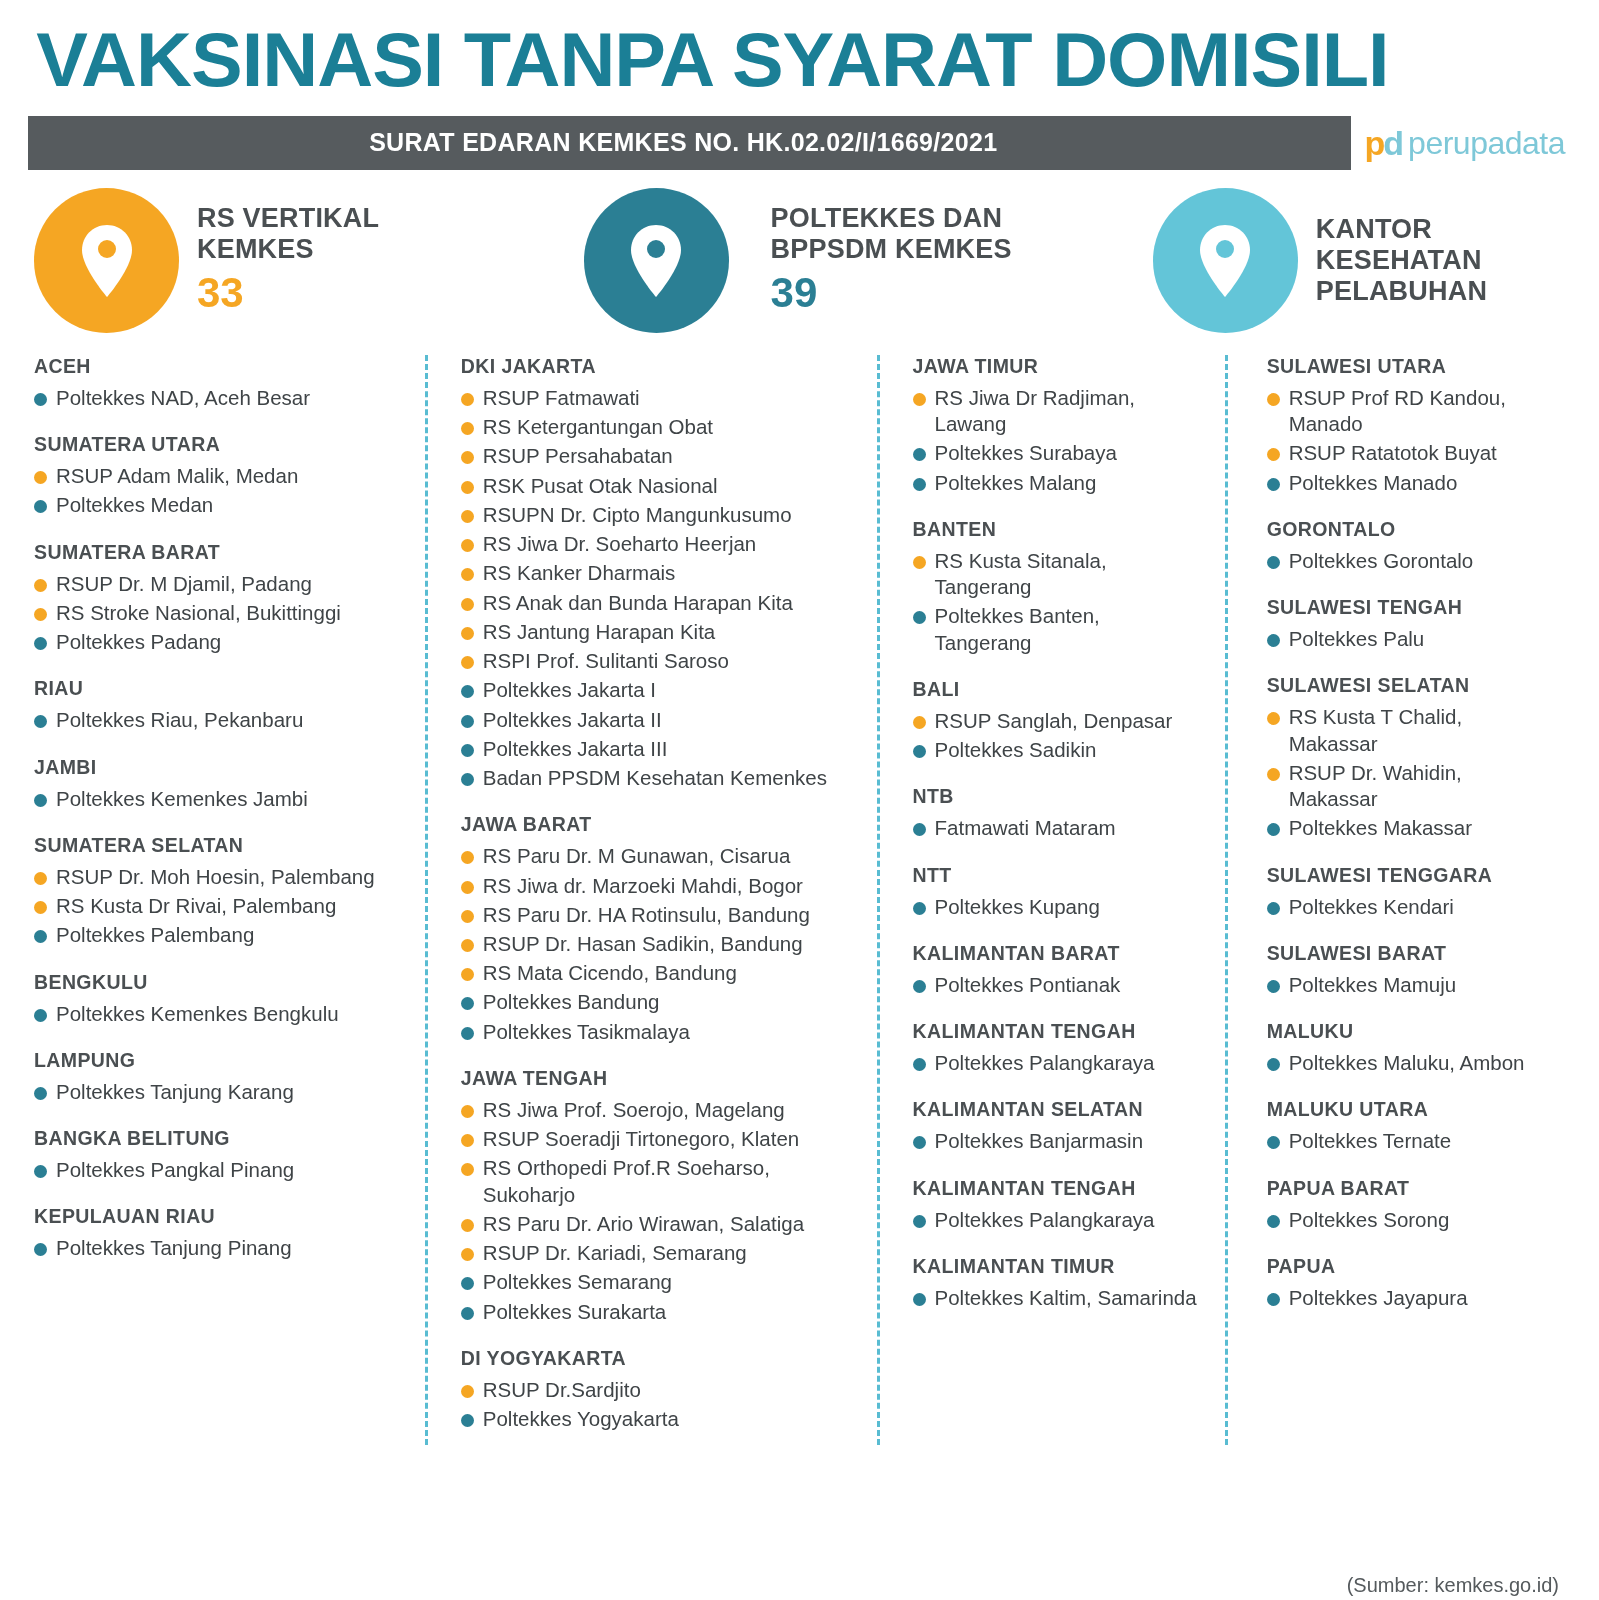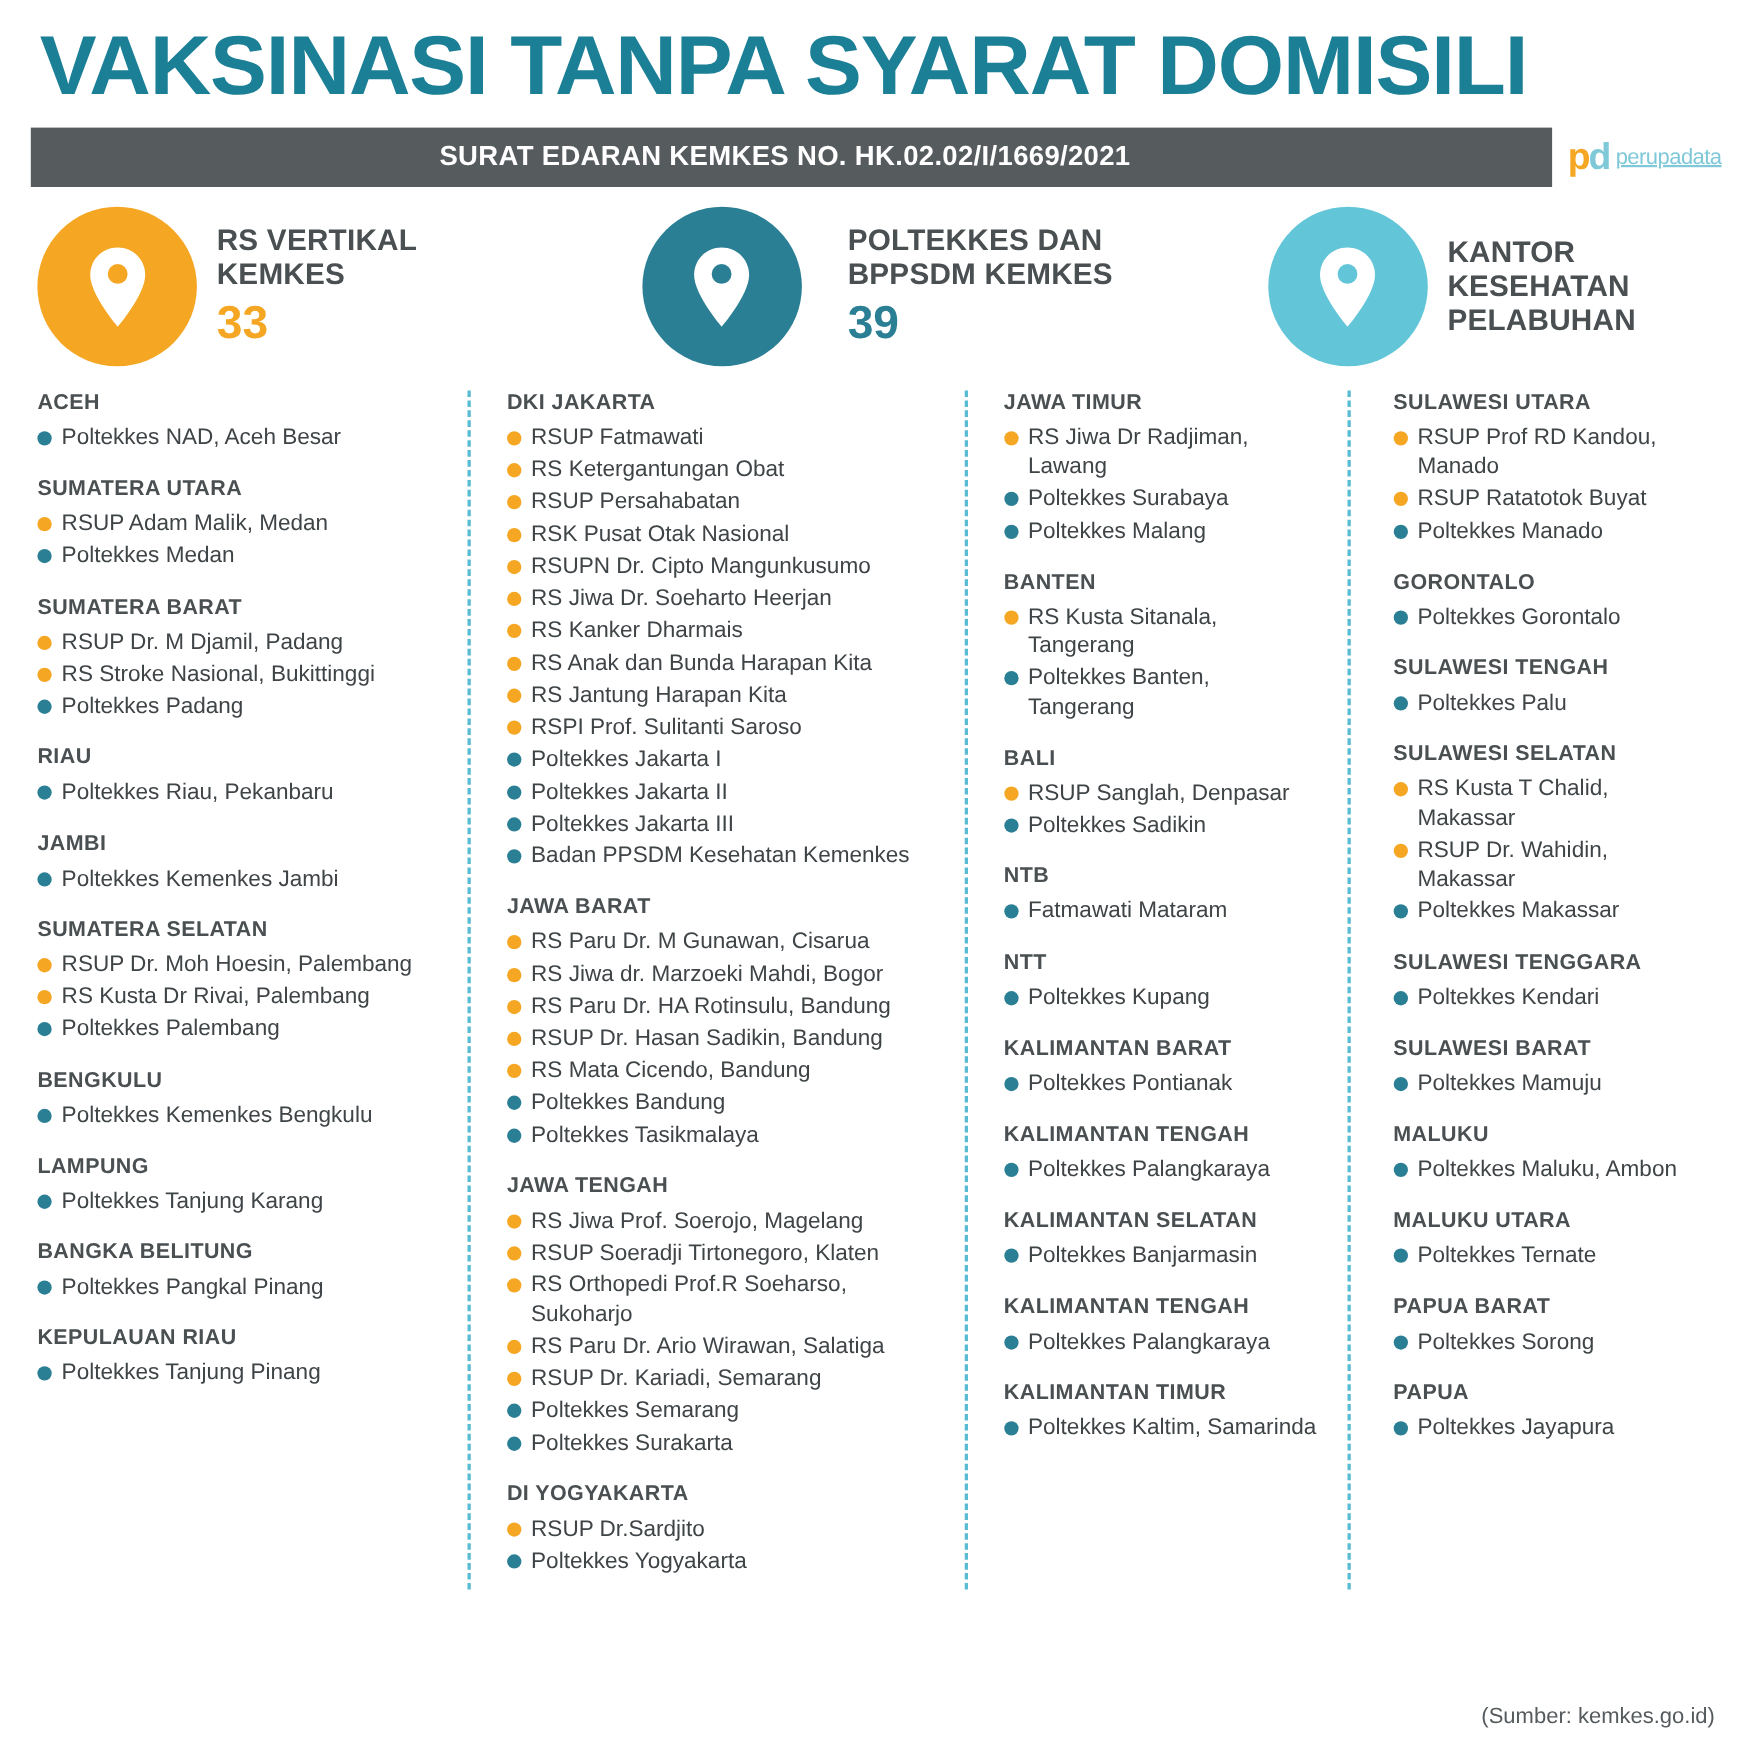--- a/index.html
+++ b/index.html
@@ -53,24 +53,23 @@
   }
   .brand-mark {
     font-size: 34px;
     font-weight: bold;
     color: #f5a623;
     line-height: 1;
     letter-spacing: -2px;
   }
   .brand-mark .d { color: #7ec8d8; }
   .brand-text {
-    font-size: 20px;
+    font-size: 32px;
     color: #7ec8d8;
     letter-spacing: -0.5px;
-    text-decoration: underline;
   }
 
   
   .heads {
     display: flex;
     margin-top: 18px;
     padding: 0 6px;
   }
   .head {
     display: flex;
@@ -154,21 +153,21 @@
     flex: 0 0 auto;
     position: relative;
     top: 1px;
   }
   .dot.orange { background: #f5a623; }
   .dot.teal { background: #2b7f94; }
 
   .source {
     position: absolute;
     right: 40px;
-    bottom: 28px;
+    bottom: 3px;
     font-size: 20px;
     color: #555a5d;
   }
 </style>
 </head>
 <body>
 
 <div class="page">
 
   <div class="title">VAKSINASI TANPA SYARAT DOMISILI</div>

